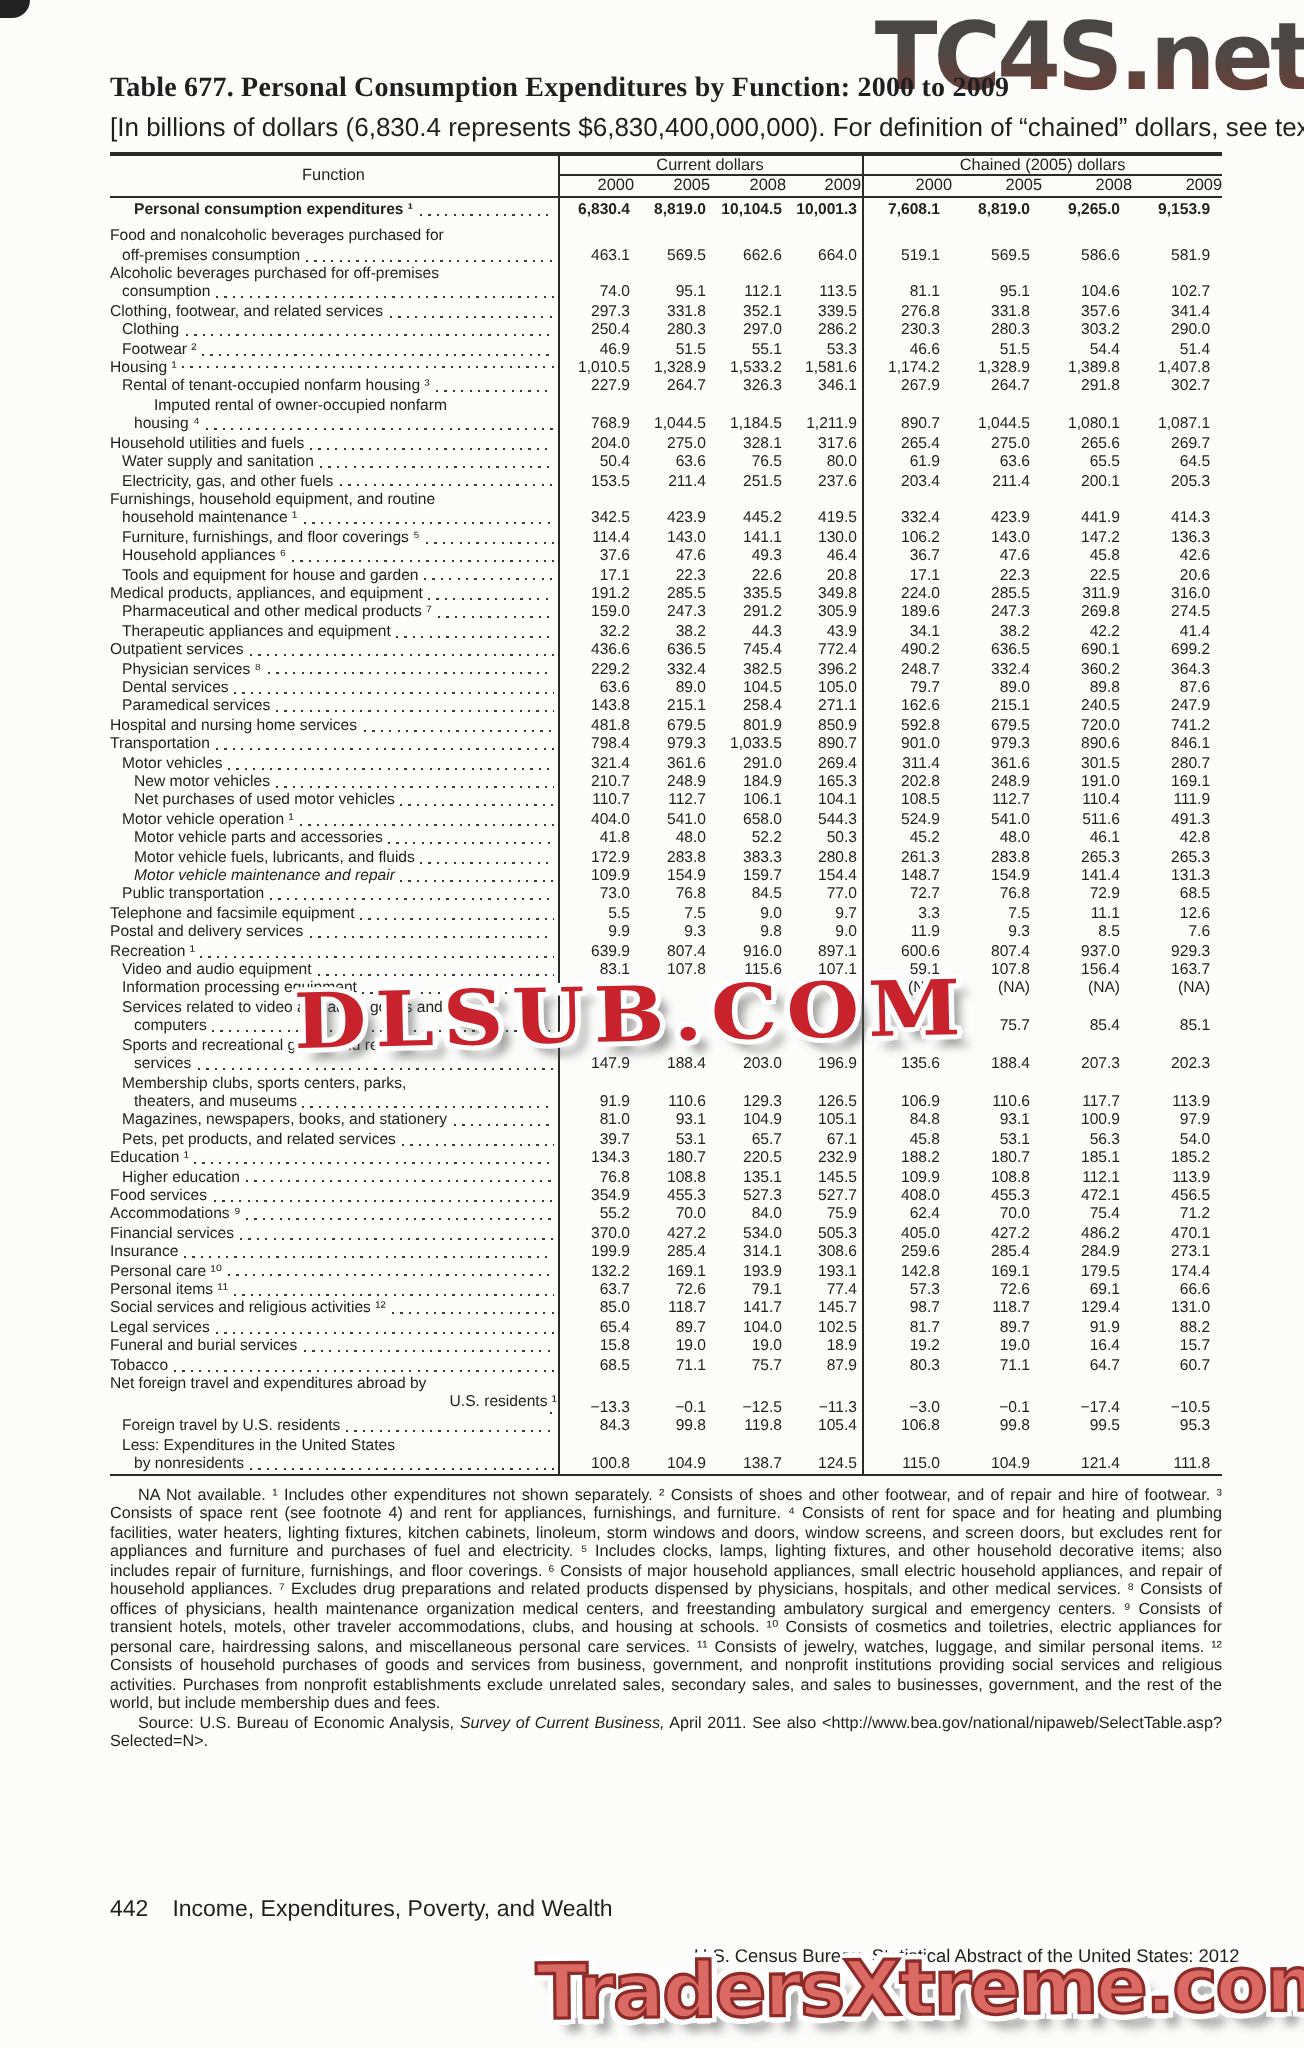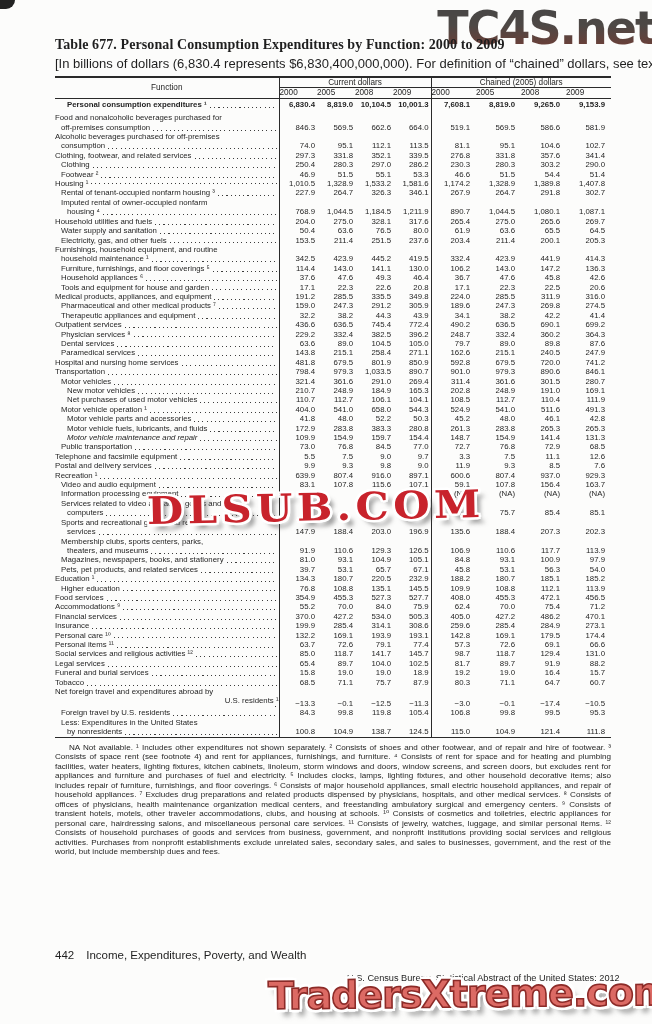--- a/index.html
+++ b/index.html
@@ -8,21 +8,21 @@
   .corner-mark{position:absolute;left:0;top:0;width:15px;height:9px;background:#222;border-radius:0 0 9px 0;}
   .content{position:absolute;left:55px;top:37px;width:556px;}
   .title{font-family:"Liberation Serif","DejaVu Serif",serif;font-size:14px;font-weight:bold;
          margin:0 0 3px 0;white-space:nowrap;letter-spacing:.1px;}
   .subtitle{font-size:13px;margin:0 0 5px 0;white-space:nowrap;}
   table.tbl{border-collapse:collapse;table-layout:fixed;width:556px;font-size:7.8px;line-height:9.4px;
             border-top:2px solid #2a2a2a;border-bottom:1.5px solid #2a2a2a;}
   .tbl th{font-weight:normal;font-size:8.2px;padding:0;}
   .th-fn{text-align:center;vertical-align:middle;border-bottom:1.5px solid #2a2a2a;}
   .th-group{text-align:center;padding:2.5px 0 1.5px 0;border-bottom:1px solid #2a2a2a;border-left:1px solid #2a2a2a;}
-  .th-year{text-align:left;padding:1.5px 0 2.5px 0;border-bottom:1.5px solid #2a2a2a;}
+  .th-year{text-align:right;padding:1.5px 0 2.5px 0;border-bottom:1.5px solid #2a2a2a;}
   .th-year.vr{border-left:1px solid #2a2a2a;}
   .tbl td{padding:0;vertical-align:bottom;}
   td.lbl{overflow:hidden;}
   .lline{display:flex;align-items:flex-end;}
   .ltxt{white-space:nowrap;}
   .dots{flex:1 1 auto;min-width:2px;height:1px;margin:0 2px 1.5px 3px;
         background-image:repeating-linear-gradient(90deg,#3c3c3c 0 1.1px,transparent 1.1px 4.2px);}
   td.num{text-align:right;padding-right:2px;white-space:nowrap;}
   td.num.ch{padding-right:6px;}
   td.num.vr,td.lbl+td.vr{border-left:1px solid #2a2a2a;}
@@ -114,21 +114,21 @@
           <tr>
             <td class="lbl">
               <div class="lline" style="padding-left: 0px;">
                 <span class="ltxt">Food and nonalcoholic beverages purchased for</span>
               </div>
               <div class="lline" style="padding-left: 6px;">
                 <span class="ltxt">off-premises consumption</span>
                 <span class="dots"></span>
               </div>
             </td>
-            <td class="num vr">846.3</td>
+            <td class="num vr">463.1</td>
             <td class="num">569.5</td>
             <td class="num">662.6</td>
             <td class="num">664.0</td>
             <td class="num vr ch">519.1</td>
             <td class="num ch">569.5</td>
             <td class="num ch">586.6</td>
             <td class="num ch">581.9</td>
           </tr>
           <tr>
             <td class="lbl">
@@ -224,21 +224,21 @@
             <td class="num">264.7</td>
             <td class="num">326.3</td>
             <td class="num">346.1</td>
             <td class="num vr ch">267.9</td>
             <td class="num ch">264.7</td>
             <td class="num ch">291.8</td>
             <td class="num ch">302.7</td>
           </tr>
           <tr>
             <td class="lbl">
-              <div class="lline" style="padding-left: 6px;">
+              <div class="lline" style="padding-left: 6px; margin-left: 16px;">
                 <span class="ltxt">Imputed rental of owner-occupied nonfarm</span>
               </div>
               <div class="lline" style="padding-left: 12px;">
                 <span class="ltxt">housing ⁴</span>
                 <span class="dots"></span>
               </div>
             </td>
             <td class="num vr">768.9</td>
             <td class="num">1,044.5</td>
             <td class="num">1,184.5</td>
@@ -1048,20 +1048,21 @@
             <td class="num vr ch">115.0</td>
             <td class="num ch">104.9</td>
             <td class="num ch">121.4</td>
             <td class="num ch">111.8</td>
           </tr>
         </tbody>
     </table>
 
     <div class="notes">
       <p class="fn-para">NA Not available. ¹ Includes other expenditures not shown separately. ² Consists of shoes and other footwear, and of repair and hire of footwear. ³ Consists of space rent (see footnote 4) and rent for appliances, furnishings, and furniture. ⁴ Consists of rent for space and for heating and plumbing facilities, water heaters, lighting fixtures, kitchen cabinets, linoleum, storm windows and doors, window screens, and screen doors, but excludes rent for appliances and furniture and purchases of fuel and electricity. ⁵ Includes clocks, lamps, lighting fixtures, and other household decorative items; also includes repair of furniture, furnishings, and floor coverings. ⁶ Consists of major household appliances, small electric household appliances, and repair of household appliances. ⁷ Excludes drug preparations and related products dispensed by physicians, hospitals, and other medical services. ⁸ Consists of offices of physicians, health maintenance organization medical centers, and freestanding ambulatory surgical and emergency centers. ⁹ Consists of transient hotels, motels, other traveler accommodations, clubs, and housing at schools. ¹⁰ Consists of cosmetics and toiletries, electric appliances for personal care, hairdressing salons, and miscellaneous personal care services. ¹¹ Consists of jewelry, watches, luggage, and similar personal items. ¹² Consists of household purchases of goods and services from business, government, and nonprofit institutions providing social services and religious activities. Purchases from nonprofit establishments exclude unrelated sales, secondary sales, and sales to businesses, government, and the rest of the world, but include membership dues and fees.</p>
+      <p class="src-para"><span>Source: U.S. Bureau of Economic Analysis, </span><span class="italic">Survey of Current Business,</span><span> April 2011. See also &lt;http://www.bea.gov/national/nipaweb/SelectTable.asp?Selected=N&gt;.</span></p>
     </div>
   </div>
 
   <div class="wm wm-mid">DLSUB.COM</div>
 
   <div class="footer-left">
     <span class="pgnum">442</span><span>Income, Expenditures, Poverty, and Wealth</span>
   </div>
   <div class="footer-right">U.S. Census Bureau, Statistical Abstract of the United States: 2012</div>
 

